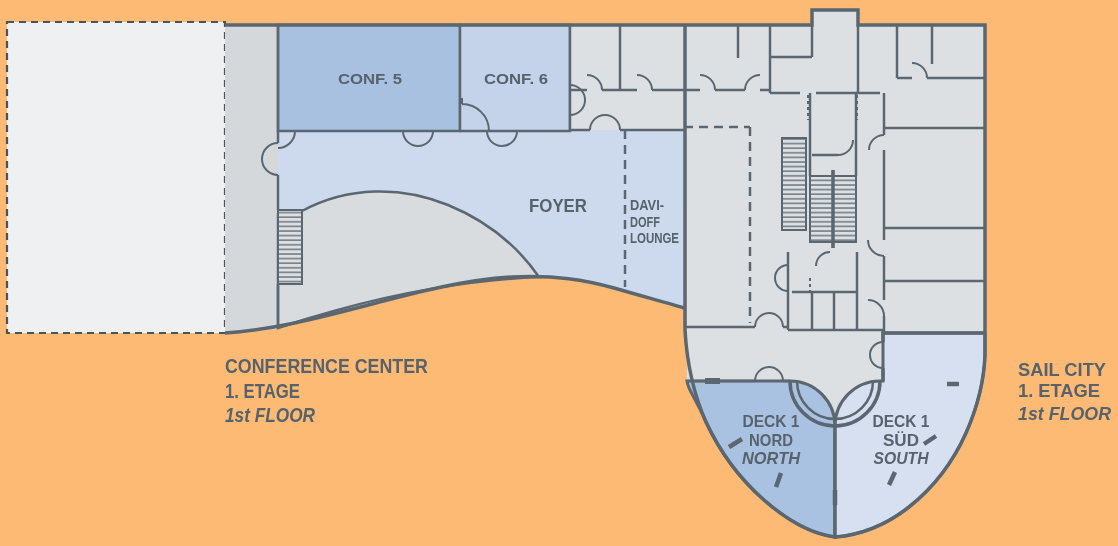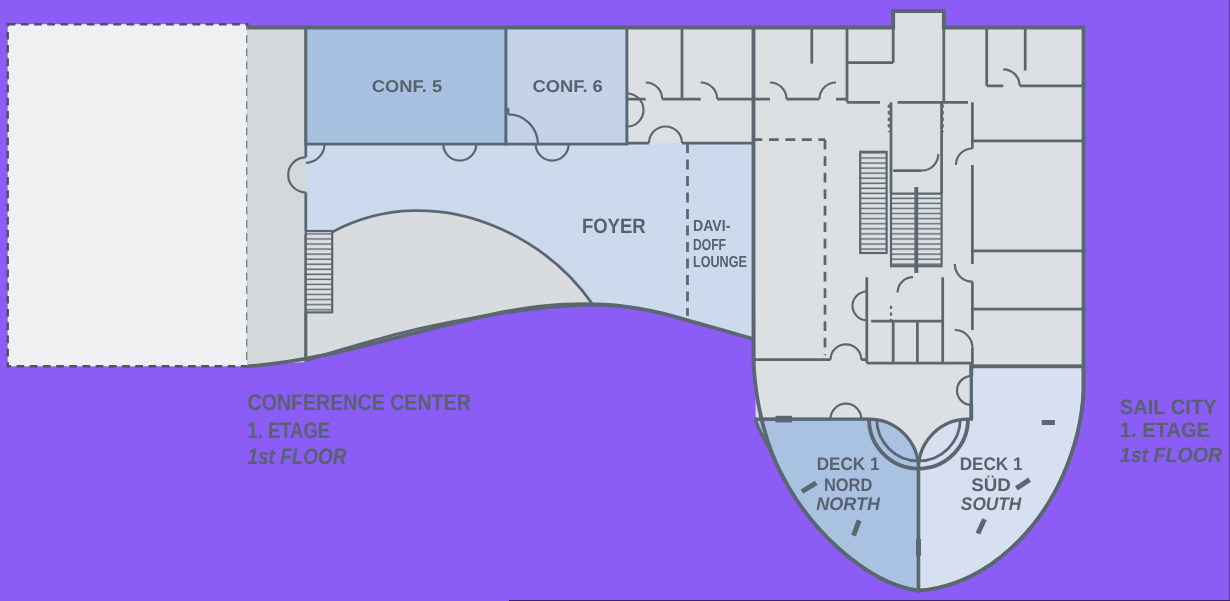--- a/index.html
+++ b/index.html
@@ -1,16 +1,16 @@
 <!DOCTYPE html>
 <html><head>
 <meta charset="utf-8">
 <style>
   html,body{margin:0;padding:0;background:#000;}
-  .stage{position:relative;width:1118px;height:546px;background:#8b5cf6;overflow:hidden;}
+  .stage{position:relative;width:1118px;height:546px;background:#fdba74;overflow:hidden;}
   svg{display:block;}
   .room-label, .caption, .deck-label{
     font-family:"Liberation Sans","DejaVu Sans",sans-serif;
     font-weight:bold;
     fill:#57626c;
   }
   .italic{font-style:italic;}
 </style>
 </head>
 <body>

